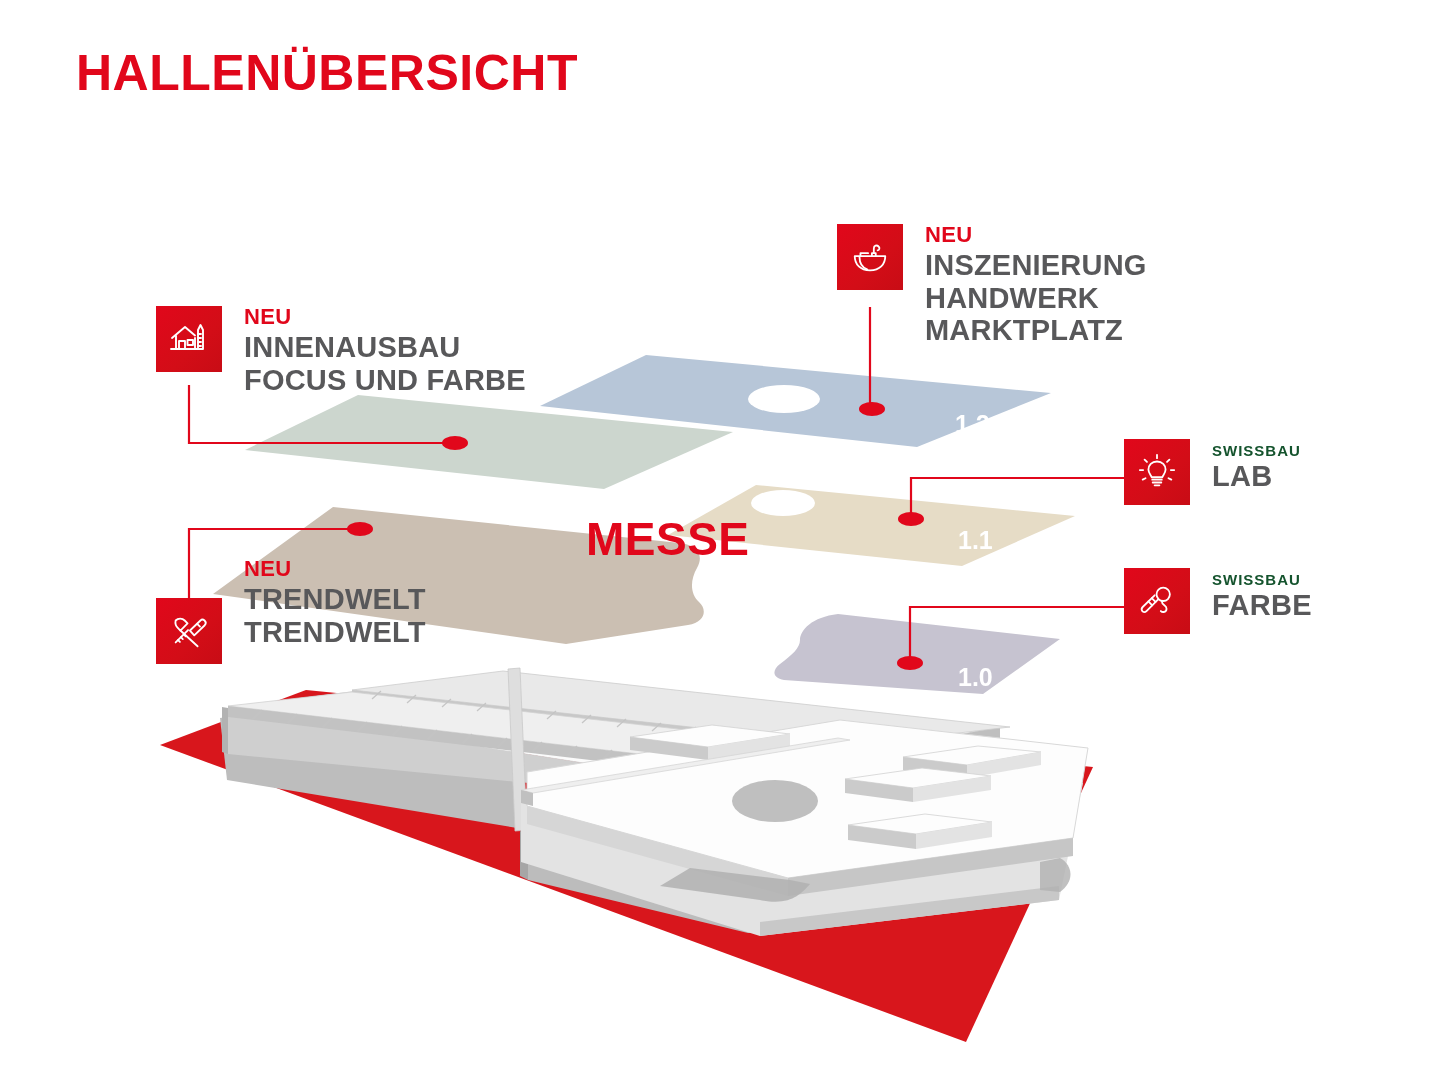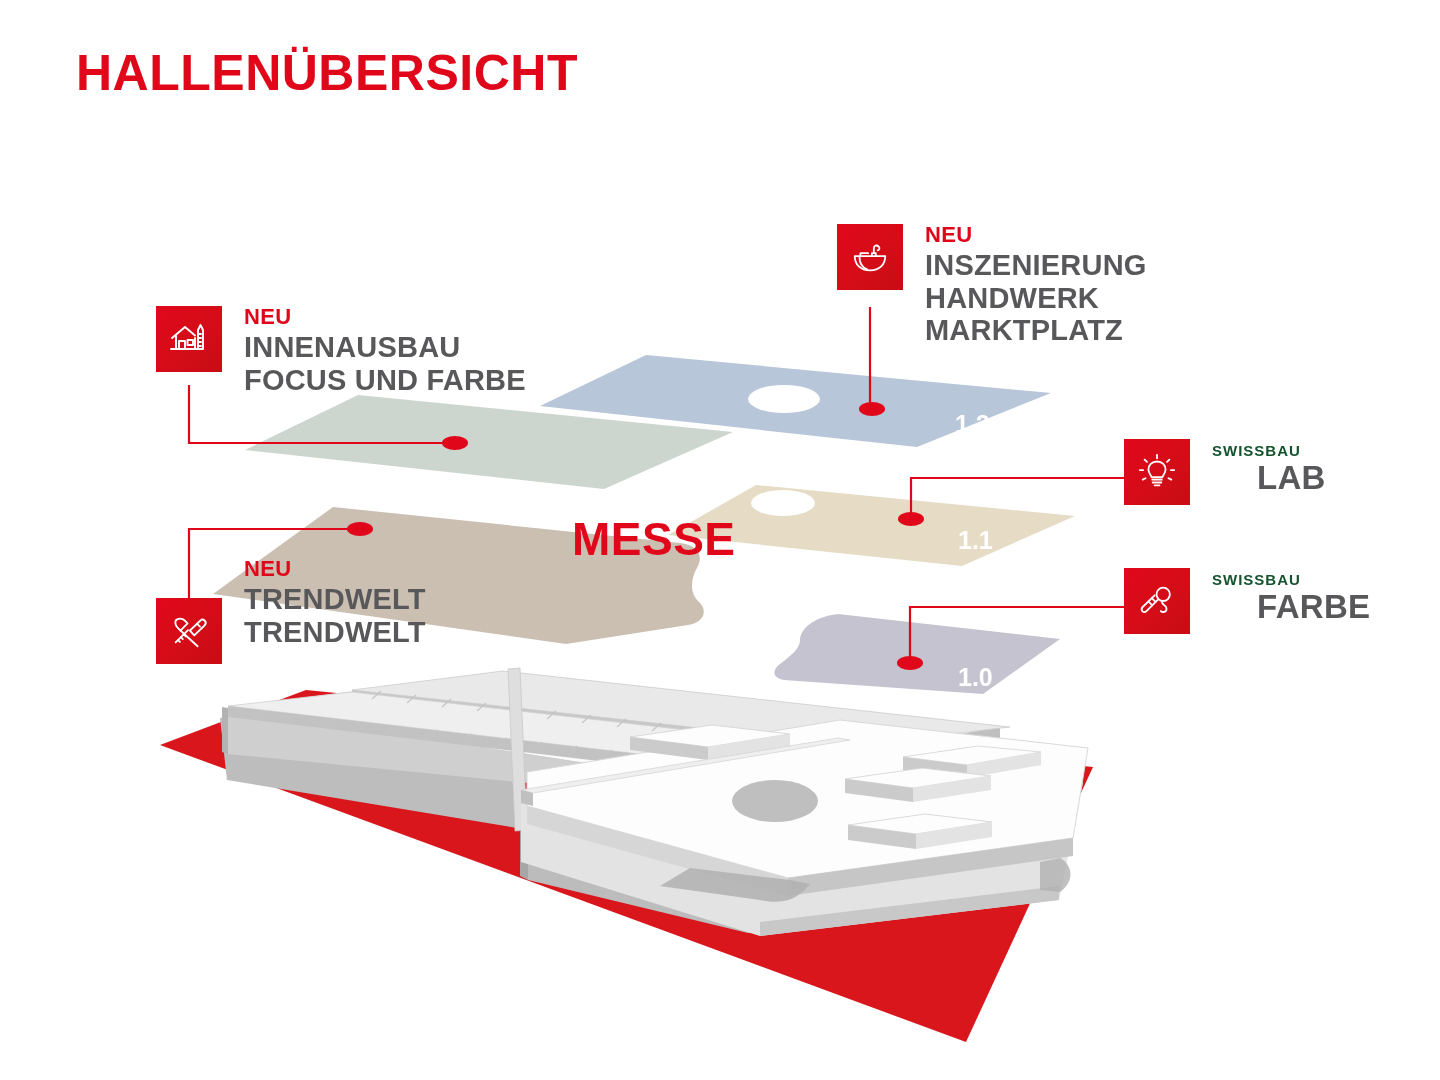--- a/index.html
+++ b/index.html
@@ -31,24 +31,24 @@
     letter-spacing:0.4px;margin-bottom:3px;
   }
   .kicker{
     color:#14532d;font-size:15px;font-weight:bold;letter-spacing:1.0px;
     line-height:1.05;margin-bottom:1px;
   }
   .ltxt{
     color:#58585a;font-size:29px;font-weight:bold;line-height:1.11;
     letter-spacing:0.2px;white-space:nowrap;
   }
-  .ltxt.big{font-size:33px;letter-spacing:0.3px;margin-left:45px;}
+  .ltxt.big{font-size:29px;letter-spacing:0.3px;}
 
   .messe{
-    position:absolute;left:572px;top:516px;
+    position:absolute;left:586px;top:516px;
     font-size:46px;font-weight:bold;color:#e1071b;letter-spacing:0.5px;
     line-height:1;
   }
 </style>
 </head>
 <body>
 
 <div id="stage">
 
   <div class="page-title">HALLENÜBERSICHT</div>

